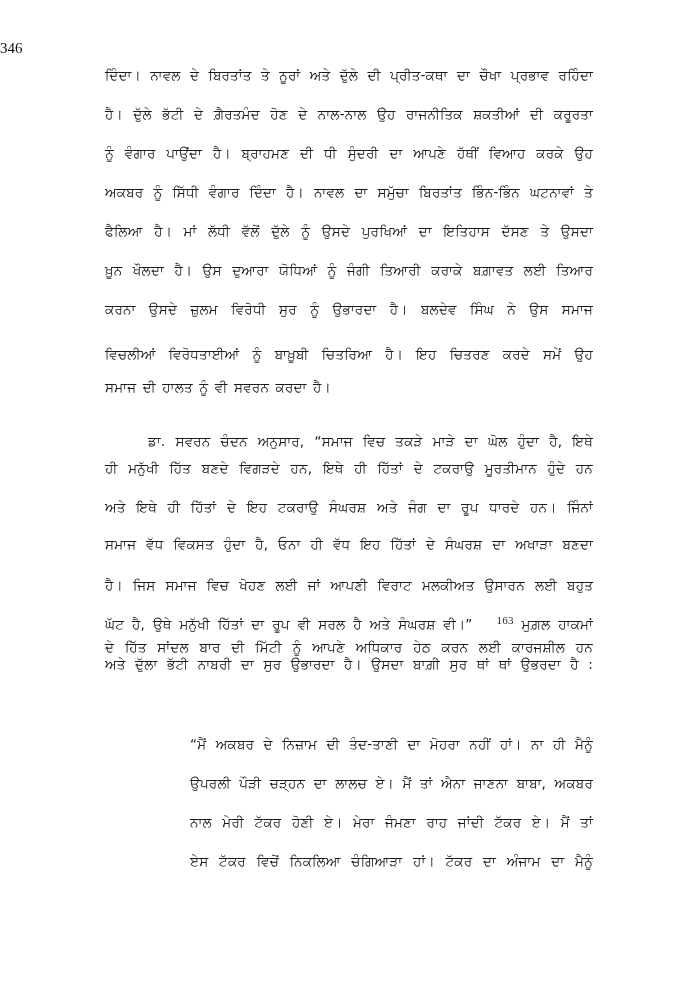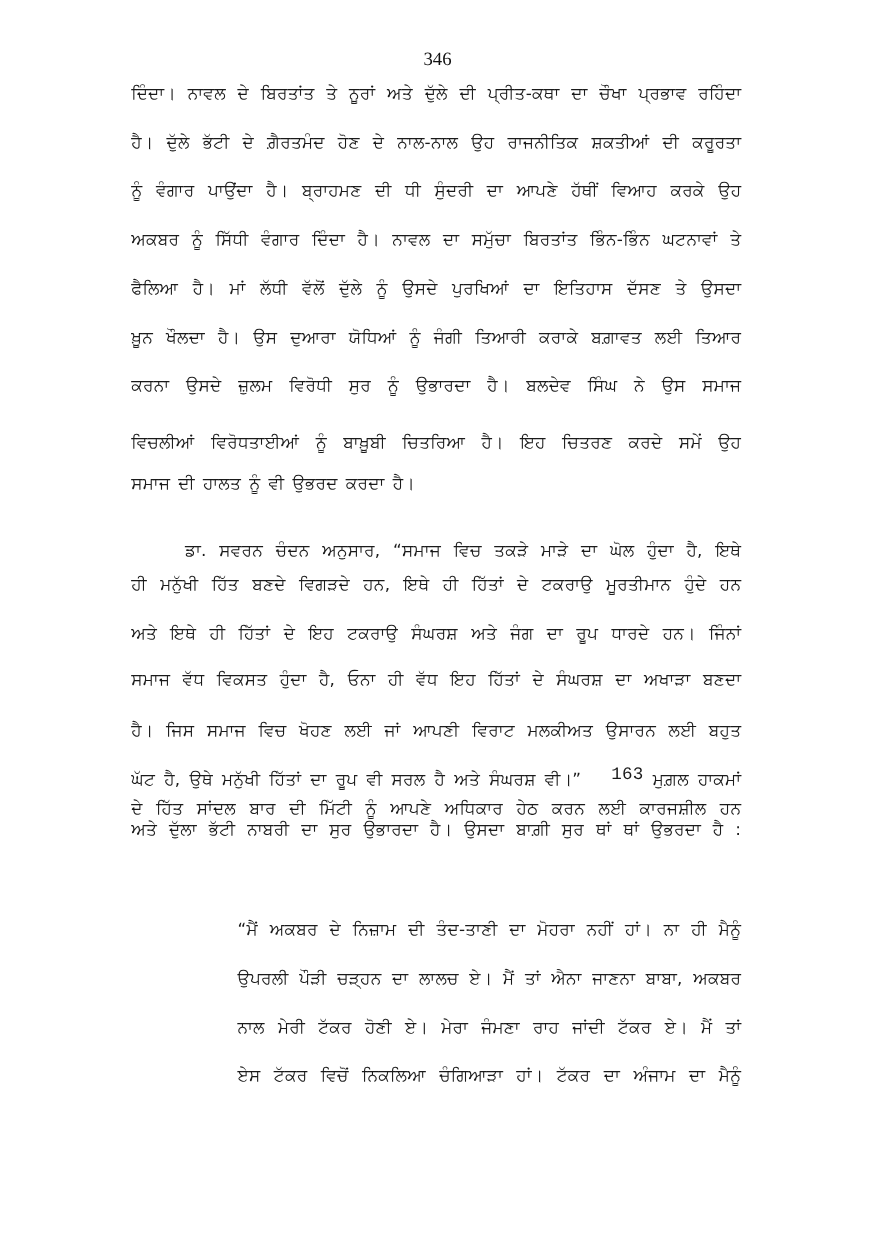--- a/index.html
+++ b/index.html
@@ -13,21 +13,20 @@
       position: relative;
       overflow: hidden;
       font-family: "DejaVu Sans", sans-serif;
       color: #1a1a1a;
     }
     .page-number {
       position: absolute;
       top: 40px;
       left: 0;
       width: 700px;
-      text-align: center;
       font-family: "Liberation Serif", serif;
       font-size: 15px;
       color: #111;
     }
     .line {
       position: absolute;
       left: 105px;
       width: 488px;
       height: 26px;
       font-size: 13.5px;
@@ -43,42 +42,42 @@
     }
     .line.indent {
       left: 148px;
       width: 445px;
     }
     .line.quote {
       left: 190px;
       width: 403px;
     }
     sup.fn {
-      font-family: Liberation Mono, monospace;
-      font-size: 14px;
+      font-family: Liberation Serif, serif;
+      font-size: 11px;
       vertical-align: 5px;
       line-height: 0;
       margin-left: 24px;
     }
   </style>
 </head>
 <body>
 
 <div class="page-number">346</div>
 
 <div>
   <div class="line" style="top:62px">ਦਿੰਦਾ। ਨਾਵਲ ਦੇ ਬਿਰਤਾਂਤ ਤੇ ਨੂਰਾਂ ਅਤੇ ਦੁੱਲੇ ਦੀ ਪ੍ਰੀਤ-ਕਥਾ ਦਾ ਚੌਖਾ ਪ੍ਰਭਾਵ ਰਹਿੰਦਾ</div>
   <div class="line" style="top:101px">ਹੈ। ਦੁੱਲੇ ਭੱਟੀ ਦੇ ਗ਼ੈਰਤਮੰਦ ਹੋਣ ਦੇ ਨਾਲ-ਨਾਲ ਉਹ ਰਾਜਨੀਤਿਕ ਸ਼ਕਤੀਆਂ ਦੀ ਕਰੂਰਤਾ</div>
   <div class="line" style="top:140px">ਨੂੰ ਵੰਗਾਰ ਪਾਉਂਦਾ ਹੈ। ਬ੍ਰਾਹਮਣ ਦੀ ਧੀ ਸੁੰਦਰੀ ਦਾ ਆਪਣੇ ਹੱਥੀਂ ਵਿਆਹ ਕਰਕੇ ਉਹ</div>
   <div class="line" style="top:179px">ਅਕਬਰ ਨੂੰ ਸਿੱਧੀ ਵੰਗਾਰ ਦਿੰਦਾ ਹੈ। ਨਾਵਲ ਦਾ ਸਮੁੱਚਾ ਬਿਰਤਾਂਤ ਭਿੰਨ-ਭਿੰਨ ਘਟਨਾਵਾਂ ਤੇ</div>
   <div class="line" style="top:218px">ਫੈਲਿਆ ਹੈ। ਮਾਂ ਲੱਧੀ ਵੱਲੋਂ ਦੁੱਲੇ ਨੂੰ ਉਸਦੇ ਪੁਰਖਿਆਂ ਦਾ ਇਤਿਹਾਸ ਦੱਸਣ ਤੇ ਉਸਦਾ</div>
   <div class="line" style="top:257px">ਖ਼ੂਨ ਖੌਲਦਾ ਹੈ। ਉਸ ਦੁਆਰਾ ਯੋਧਿਆਂ ਨੂੰ ਜੰਗੀ ਤਿਆਰੀ ਕਰਾਕੇ ਬਗ਼ਾਵਤ ਲਈ ਤਿਆਰ</div>
   <div class="line" style="top:296px">ਕਰਨਾ ਉਸਦੇ ਜ਼ੁਲਮ ਵਿਰੋਧੀ ਸੁਰ ਨੂੰ ਉਭਾਰਦਾ ਹੈ। ਬਲਦੇਵ ਸਿੰਘ ਨੇ ਉਸ ਸਮਾਜ</div>
   <div class="line" style="top:341px">ਵਿਚਲੀਆਂ ਵਿਰੋਧਤਾਈਆਂ ਨੂੰ ਬਾਖ਼ੂਬੀ ਚਿਤਰਿਆ ਹੈ। ਇਹ ਚਿਤਰਣ ਕਰਦੇ ਸਮੇਂ ਉਹ</div>
-  <div class="line last" style="top:374px">ਸਮਾਜ ਦੀ ਹਾਲਤ ਨੂੰ ਵੀ ਉਭਰਦ ਕਰਦਾ ਹੈ।</div>
+  <div class="line last" style="top:374px">ਸਮਾਜ ਦੀ ਹਾਲਤ ਨੂੰ ਵੀ ਸਵਰਨ ਕਰਦਾ ਹੈ।</div>
 </div>
 
 <div>
   <div class="line indent" style="top:428px">ਡਾ. ਸਵਰਨ ਚੰਦਨ ਅਨੁਸਾਰ, “ਸਮਾਜ ਵਿਚ ਤਕੜੇ ਮਾੜੇ ਦਾ ਘੋਲ ਹੁੰਦਾ ਹੈ, ਇਥੇ</div>
   <div class="line" style="top:455px">ਹੀ ਮਨੁੱਖੀ ਹਿੱਤ ਬਣਦੇ ਵਿਗੜਦੇ ਹਨ, ਇਥੇ ਹੀ ਹਿੱਤਾਂ ਦੇ ਟਕਰਾਉ ਮੂਰਤੀਮਾਨ ਹੁੰਦੇ ਹਨ</div>
   <div class="line" style="top:494px">ਅਤੇ ਇਥੇ ਹੀ ਹਿੱਤਾਂ ਦੇ ਇਹ ਟਕਰਾਉ ਸੰਘਰਸ਼ ਅਤੇ ਜੰਗ ਦਾ ਰੂਪ ਧਾਰਦੇ ਹਨ। ਜਿੰਨਾਂ</div>
   <div class="line" style="top:531px">ਸਮਾਜ ਵੱਧ ਵਿਕਸਤ ਹੁੰਦਾ ਹੈ, ਓਨਾ ਹੀ ਵੱਧ ਇਹ ਹਿੱਤਾਂ ਦੇ ਸੰਘਰਸ਼ ਦਾ ਅਖਾੜਾ ਬਣਦਾ</div>
   <div class="line" style="top:572px">ਹੈ। ਜਿਸ ਸਮਾਜ ਵਿਚ ਖੋਹਣ ਲਈ ਜਾਂ ਆਪਣੀ ਵਿਰਾਟ ਮਲਕੀਅਤ ਉਸਾਰਨ ਲਈ ਬਹੁਤ</div>
   <div class="line" style="top:611px"><span>ਘੱਟ ਹੈ, ਉਥੇ ਮਨੁੱਖੀ ਹਿੱਤਾਂ ਦਾ ਰੂਪ ਵੀ ਸਰਲ ਹੈ ਅਤੇ ਸੰਘਰਸ਼ ਵੀ।”</span><sup class="fn">163</sup><span> ਮੁਗ਼ਲ ਹਾਕਮਾਂ</span></div>
   <div class="line" style="top:634px">ਦੇ ਹਿੱਤ ਸਾਂਦਲ ਬਾਰ ਦੀ ਮਿੱਟੀ ਨੂੰ ਆਪਣੇ ਅਧਿਕਾਰ ਹੇਠ ਕਰਨ ਲਈ ਕਾਰਜਸ਼ੀਲ ਹਨ</div>

